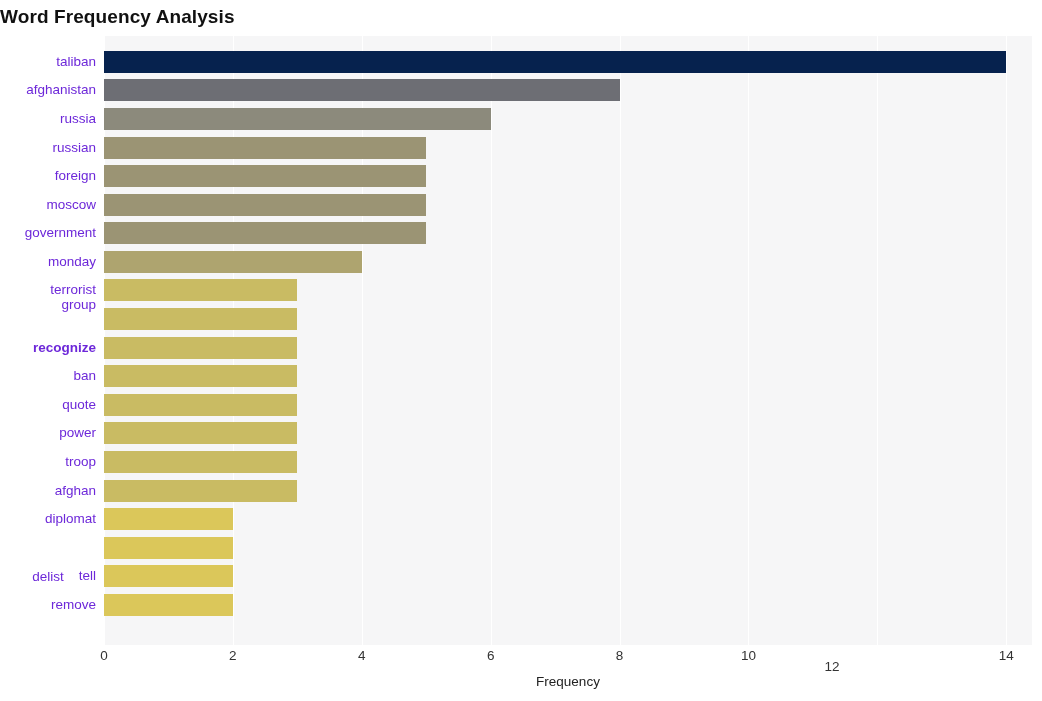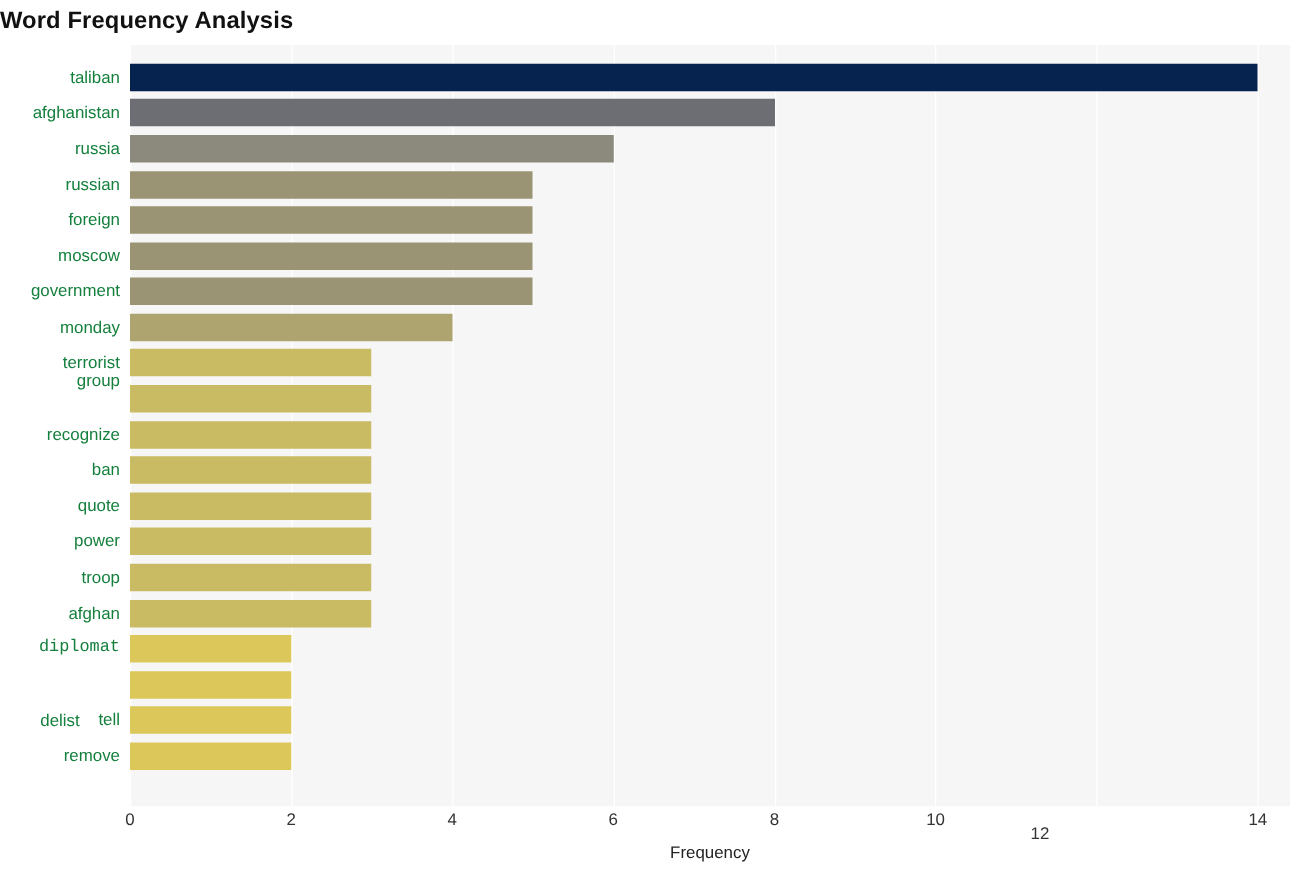--- a/index.html
+++ b/index.html
@@ -63,21 +63,21 @@
     top: 36px;
     width: 96px;
     height: 609px;
   }
   .ylabel {
     position: absolute;
     right: 0;
     width: 96px;
     text-align: right;
     font-size: 13.5px;
-    color: #15803d;
+    color: #6d28d9;
     line-height: 22px;
     height: 22px;
     white-space: nowrap;
   }
   #xticks {
     position: absolute;
     left: 104px;
     top: 648px;
     width: 928px;
     height: 22px;
@@ -147,27 +147,27 @@
       <div class="ylabel" style="top: 14.7324px;">taliban</div>
       <div class="ylabel" style="top: 43.3239px;">afghanistan</div>
       <div class="ylabel" style="top: 71.9155px;">russia</div>
       <div class="ylabel" style="top: 100.507px;">russian</div>
       <div class="ylabel" style="top: 129.099px;">foreign</div>
       <div class="ylabel" style="top: 157.69px;">moscow</div>
       <div class="ylabel" style="top: 186.282px;">government</div>
       <div class="ylabel" style="top: 214.873px;">monday</div>
       <div class="ylabel" style="top: 243.465px;">terrorist</div>
       <div class="ylabel" style="top: 258px;">group</div>
-      <div class="ylabel" style="top: 300.648px;">recognize</div>
+      <div class="ylabel" style="top: 300.648px; font-weight: bold;">recognize</div>
       <div class="ylabel" style="top: 329.239px;">ban</div>
       <div class="ylabel" style="top: 357.831px;">quote</div>
       <div class="ylabel" style="top: 386.423px; padding-left: 25px;">power</div>
       <div class="ylabel" style="top: 415.014px;">troop</div>
       <div class="ylabel" style="top: 443.606px;">afghan</div>
-      <div class="ylabel" style="top: 472.197px; font-family: Liberation Mono, monospace;">diplomat</div>
+      <div class="ylabel" style="top: 472.197px;">diplomat</div>
       <div class="ylabel" style="top: 530px; text-align: center;">delist</div>
       <div class="ylabel" style="top: 529.38px;">tell</div>
       <div class="ylabel" style="top: 557.972px;">remove</div>
     </div>
 
   <div id="xticks">
       <div class="xtick" style="left: 0px;">0</div>
       <div class="xtick" style="left: 128.889px;">2</div>
       <div class="xtick" style="left: 257.778px;">4</div>
       <div class="xtick" style="left: 386.667px;">6</div>

